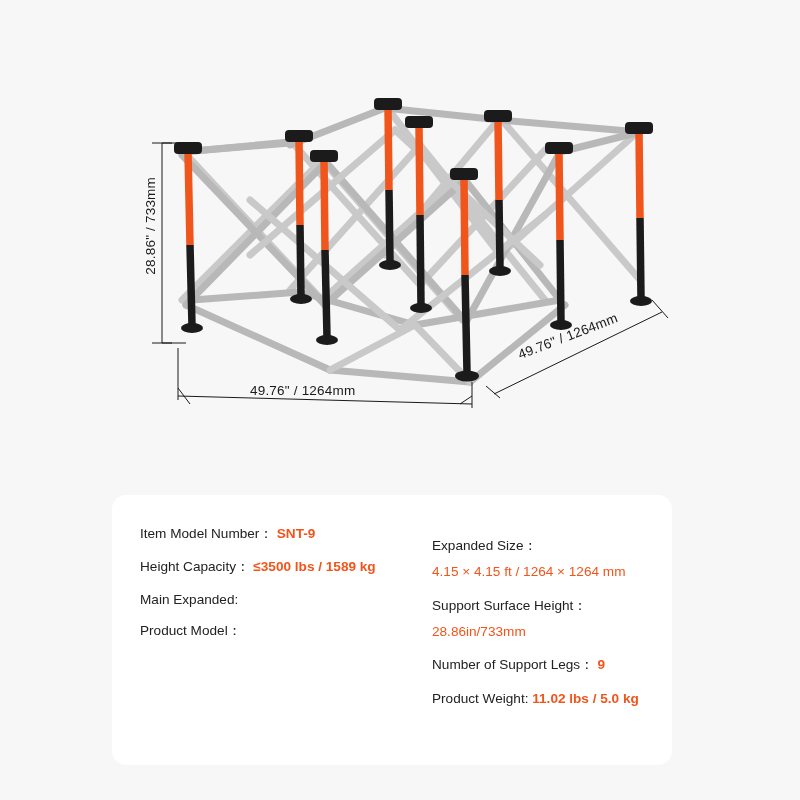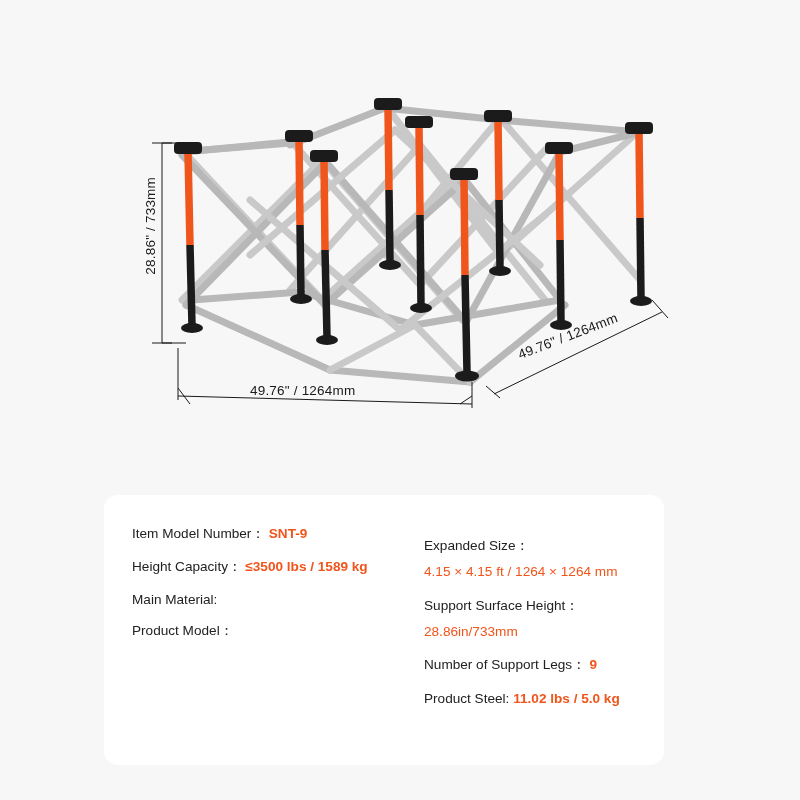--- a/index.html
+++ b/index.html
@@ -42,21 +42,21 @@
   }
   #label-width-side {
     left: 516px; top: 348px;
     transform-origin: left top;
     transform: rotate(-21deg);
   }
 
   
   #spec-card {
     position: absolute;
-    left: 104px; top: 495px;
+    left: 112px; top: 495px;
     width: 560px; height: 270px;
     background: #ffffff;
     border-radius: 14px;
   }
   .spec-cols {
     display: flex;
     padding: 30px 28px 0 28px;
     gap: 22px;
   }
   .spec-col { flex: 1 1 50%; }
@@ -243,21 +243,21 @@
           <span class="lbl">Item Model Number：</span>
           <span class="val">SNT-9</span>
         </div>
 
         <div class="spec-row">
           <span class="lbl">Height Capacity：</span>
           <span class="val">≤3500 lbs / 1589 kg</span>
         </div>
 
         <div class="spec-block">
-          <span class="lbl">Main Material:</span>
+          <span class="lbl">Main Expanded:</span>
         </div>
 
         <div class="spec-block">
           <span class="lbl">Product Model：</span>
         </div>
       </div>
 
       <div class="spec-col right">
         <div class="spec-block">
           <span class="lbl">Expanded Size：</span>
@@ -268,21 +268,21 @@
           <span class="lbl">Support Surface Height：</span>
           <span class="val">28.86in/733mm</span>
         </div>
 
         <div class="spec-row">
           <span class="lbl">Number of Support Legs：</span>
           <span class="val">9</span>
         </div>
 
         <div class="spec-row">
-          <span class="lbl">Product Steel:</span>
+          <span class="lbl">Product Weight:</span>
           <span class="val">11.02 lbs / 5.0 kg</span>
         </div>
       </div>
 
     </div>
   </div>
 
 </div>
 
 </body></html>

